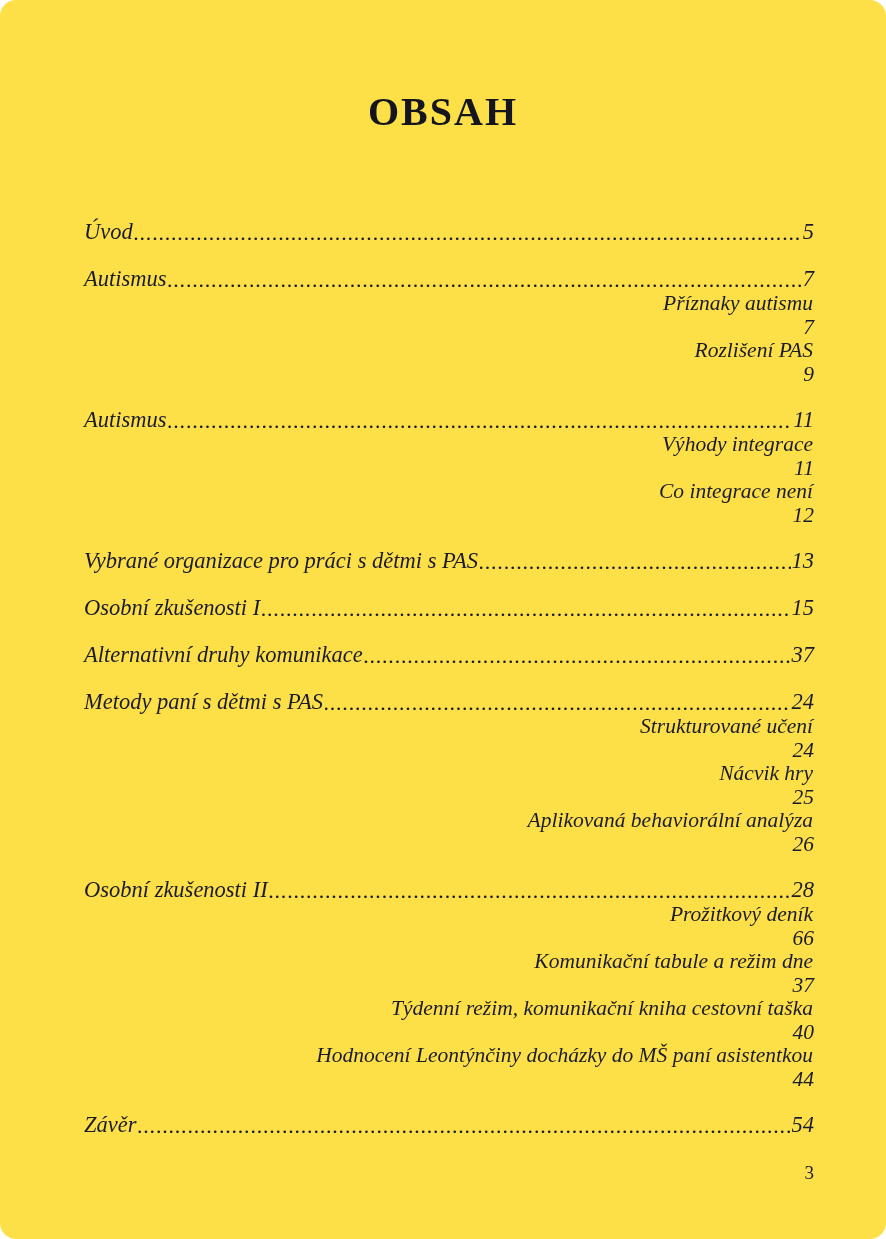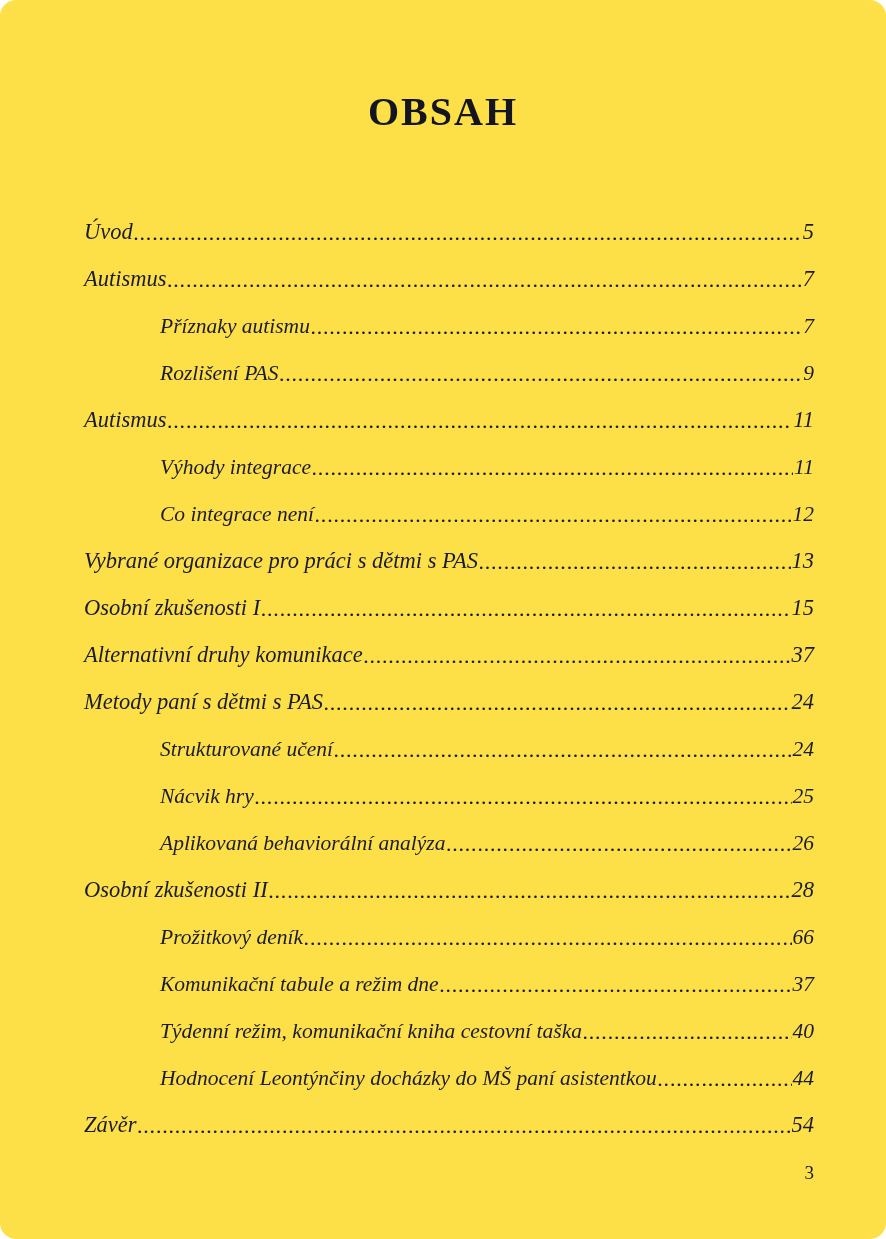--- a/index.html
+++ b/index.html
@@ -43,20 +43,21 @@
     align-items: flex-end;
     font-size: 22.5px;
     line-height: 1.1;
     color: #1b1b30;
     height: 47px;
     white-space: nowrap;
   }
   .toc-entry.level-2 {
     padding-left: 76px;
     font-size: 21.5px;
+    flex-direction: column;
   }
   .entry-label {
     flex: 0 0 auto;
     padding-right: 1px;
   }
   .leader {
     flex: 1 1 auto;
     overflow: hidden;
     height: 1em;
     position: relative;

